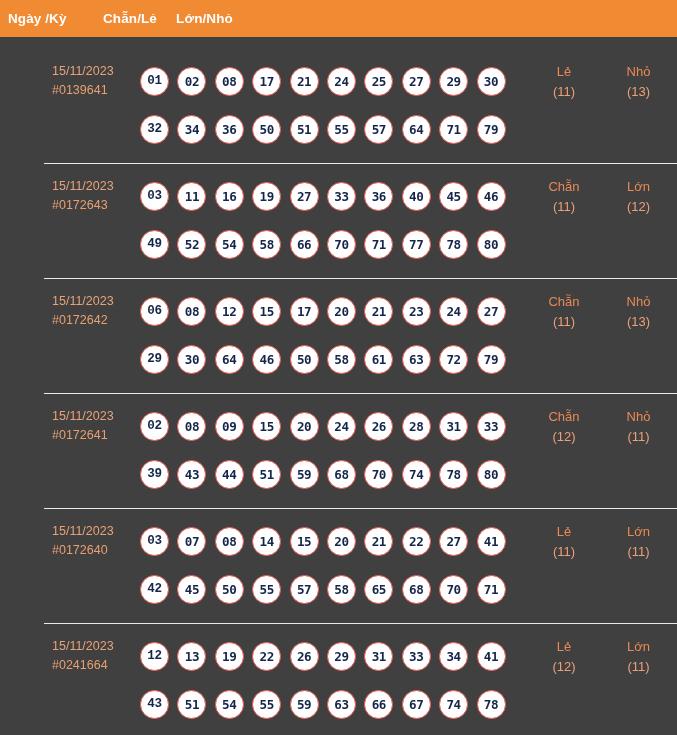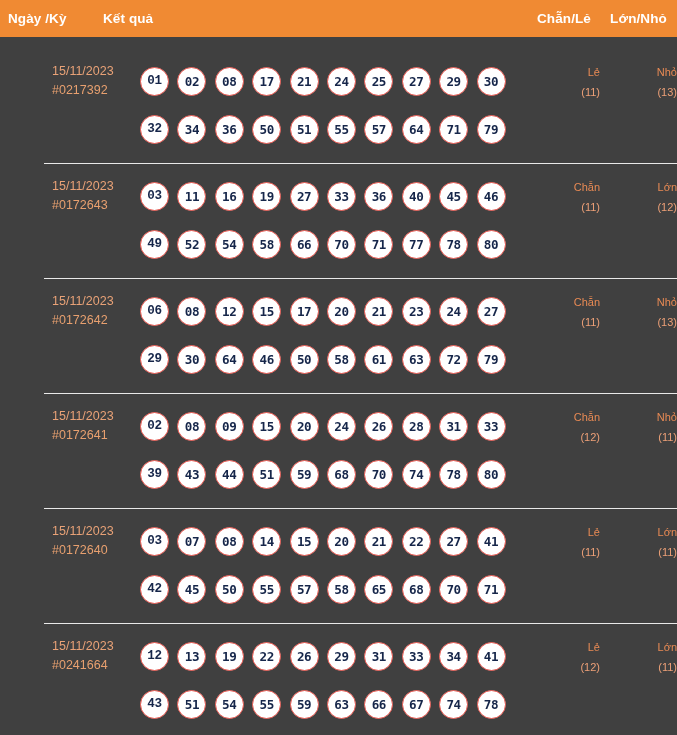--- a/index.html
+++ b/index.html
@@ -96,49 +96,48 @@
     font-size: 12.6px;
     font-weight: bold;
     letter-spacing: -0.4px;
     background: #ffffff;
   }
   .ball:first-child { margin-left: 0; font-family: Liberation Mono, monospace; }
 
   .cell-oddeven, .cell-bigsml {
     box-sizing: border-box;
     padding-top: 13px;
-    text-align: right;
-    font-size: 11px;
+    text-align: center;
+    font-size: 13px;
     line-height: 20px;
     color: #e98a54;
   }
   .cell-oddeven { width: 72px; }
   .cell-bigsml  { width: 77px; }
   .cell-oddeven .count, .cell-bigsml .count {
     display: block;
     color: #eda077;
   }
 </style>
 </head>
 <body>
 
 <div class="result-table">
 
   <div class="table-header">
     <div class="th-date">Ngày /Kỳ</div>
-    <div class="th-result">Kết quả</div>
     <div class="th-oddeven">Chẵn/Lẻ</div>
     <div class="th-bigsml">Lớn/Nhỏ</div>
   </div>
 
   <div class="rows-area">
       <div class="result-row">
         <div class="cell-date">
           <div>15/11/2023</div>
-          <div class="draw-id">#0217392</div>
+          <div class="draw-id">#0139641</div>
         </div>
         <div class="cell-result">
           <div class="ball-line">
             <div class="ball">01</div>
             <div class="ball">02</div>
             <div class="ball">08</div>
             <div class="ball">17</div>
             <div class="ball">21</div>
             <div class="ball">24</div>
             <div class="ball">25</div>

